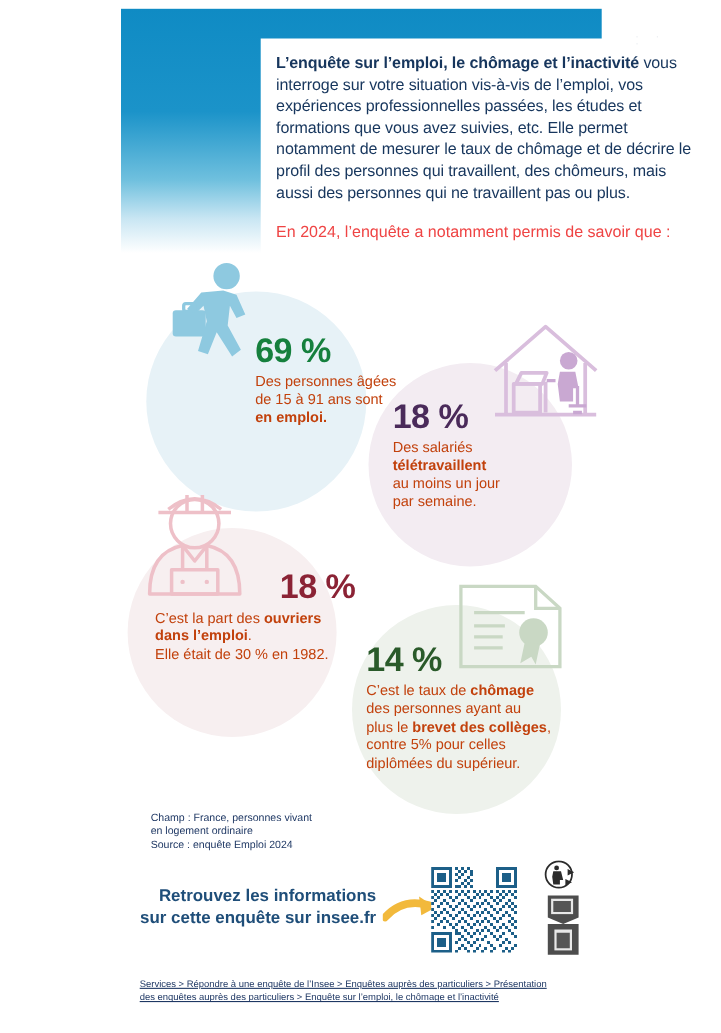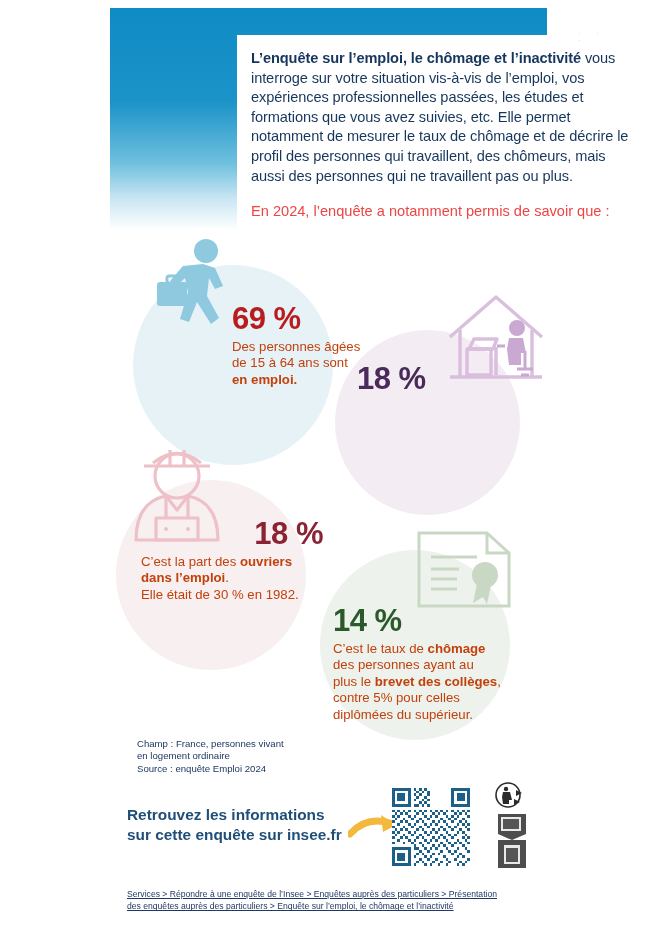--- a/index.html
+++ b/index.html
@@ -39,51 +39,51 @@
   .pct{
     font-weight:bold;letter-spacing:-0.5px;
     font-size:31px;line-height:31px;
   }
   .desc{font-size:13.2px;line-height:16.4px;color:#c2410c;margin-top:5px;}
   .desc b{font-weight:bold;}
 
   
   #blob1{left:133px;top:265px;width:200px;height:200px;background:#e7f2f7;}
   #stat1{left:232px;top:303px;width:130px;}
-  #stat1 .pct{color:#b91c1c;}
+  #stat1 .pct{color:#15803d;}
   #icon1{position:absolute;left:153px;top:236px;width:96px;height:100px;}
 
   
   #blob2{left:335px;top:330px;width:185px;height:185px;background:#f3ecf2;}
   #stat2{left:357px;top:363px;width:140px;}
   #stat2 .pct{color:#4a2a5a;}
   #icon2{position:absolute;left:447px;top:291px;width:98px;height:92px;}
 
   
   #blob3{left:116px;top:480px;width:190px;height:190px;background:#f7eff0;}
   #stat3{left:141px;top:518px;width:215px;}
   #stat3 .pct{color:#8b2335;text-align:right;width:182px;}
   #icon3{position:absolute;left:126px;top:446px;width:102px;height:100px;}
 
   
   #blob4{left:320px;top:550px;width:190px;height:190px;background:#eef2ec;}
-  #stat4{left:333px;top:605px;width:170px;}
+  #stat4{left:333px;top:584px;width:170px;}
   #stat4 .pct{color:#2a5a2a;}
   #icon4{position:absolute;left:415px;top:527px;width:100px;height:85px;}
 
   
   .source{
     position:absolute;left:137px;top:738px;
     font-size:9.6px;line-height:12.4px;color:#1f3864;
   }
 
   
   .cta{
     position:absolute;left:127px;top:805px;width:215px;
-    font-size:15.4px;line-height:20px;font-weight:bold;color:#1f4e79;
+    font-size:15.4px;line-height:20px;font-weight:bold;color:#1f4e79;text-align:right;
   }
   .arrow{position:absolute;left:348px;top:812px;width:56px;height:32px;}
   .qr{position:absolute;left:392px;top:788px;width:78px;height:78px;}
   .eco{position:absolute;left:492px;top:782px;width:52px;height:88px;}
 
   
   .breadcrumb{
     position:absolute;left:127px;top:888px;width:420px;
     font-size:8.6px;line-height:12.4px;color:#1f3864;text-decoration:underline;
   }
@@ -111,21 +111,21 @@
         <path d="M50 28 L62 32 L70 50 L62 53 L56 42 L54 60 L66 82 L58 88 L44 66 L36 86 L27 83 L35 56 L32 42 L24 50 L17 45 L30 30 Z"></path>
         <rect x="4" y="46" width="30" height="24" rx="3"></rect>
         <rect x="14" y="40" width="10" height="7" rx="2" fill="none" stroke="#8ec9e0" stroke-width="3"></rect>
       </g>
     </svg>
   </div>
   <div class="stat" id="stat1">
     <div class="pct">69 %</div>
     <div class="desc">
       <span>Des personnes âgées</span><br>
-      <span>de 15 à 64 ans sont</span><br>
+      <span>de 15 à 91 ans sont</span><br>
       <b>en emploi.</b>
     </div>
   </div>
 
   <div class="blob" id="blob2"></div>
   <div id="icon2">
     <svg viewBox="0 0 98 92" width="98" height="92">
       <g fill="none" stroke="#d9bedd" stroke-width="3.4" stroke-linejoin="round">
         <path d="M3 46 L49 6 L95 46"></path>
         <path d="M13 39 L13 86 M85 39 L85 86 M3 86 L95 86"></path>
@@ -138,20 +138,26 @@
         <path d="M62 47 L76 47 L79 62 L74 62 L74 74 L62 74 L60 58 Z"></path>
       </g>
       <g fill="none" stroke="#c9a8d2" stroke-width="3">
         <path d="M78 60 L78 78 M70 78 L86 78 M74 84 L82 84"></path>
         <path d="M58 55 L50 55"></path>
       </g>
     </svg>
   </div>
   <div class="stat" id="stat2">
     <div class="pct">18 %</div>
+    <div class="desc">
+      <span>Des salariés</span><br>
+      <b>télétravaillent</b><br>
+      <span>au moins un jour</span><br>
+      <span>par semaine.</span>
+    </div>
   </div>
 
   <div class="blob" id="blob3"></div>
   <div id="icon3">
     <svg viewBox="0 0 102 100" width="102" height="100">
       <g fill="none" stroke="#eec0c8" stroke-width="3.2" stroke-linejoin="round">
         <circle cx="51" cy="30" r="22"></circle>
         <path d="M27 17 Q51 -2 75 17"></path>
         <path d="M18 20 L84 20"></path>
         <path d="M44 4 L44 19 M58 4 L58 19"></path>

